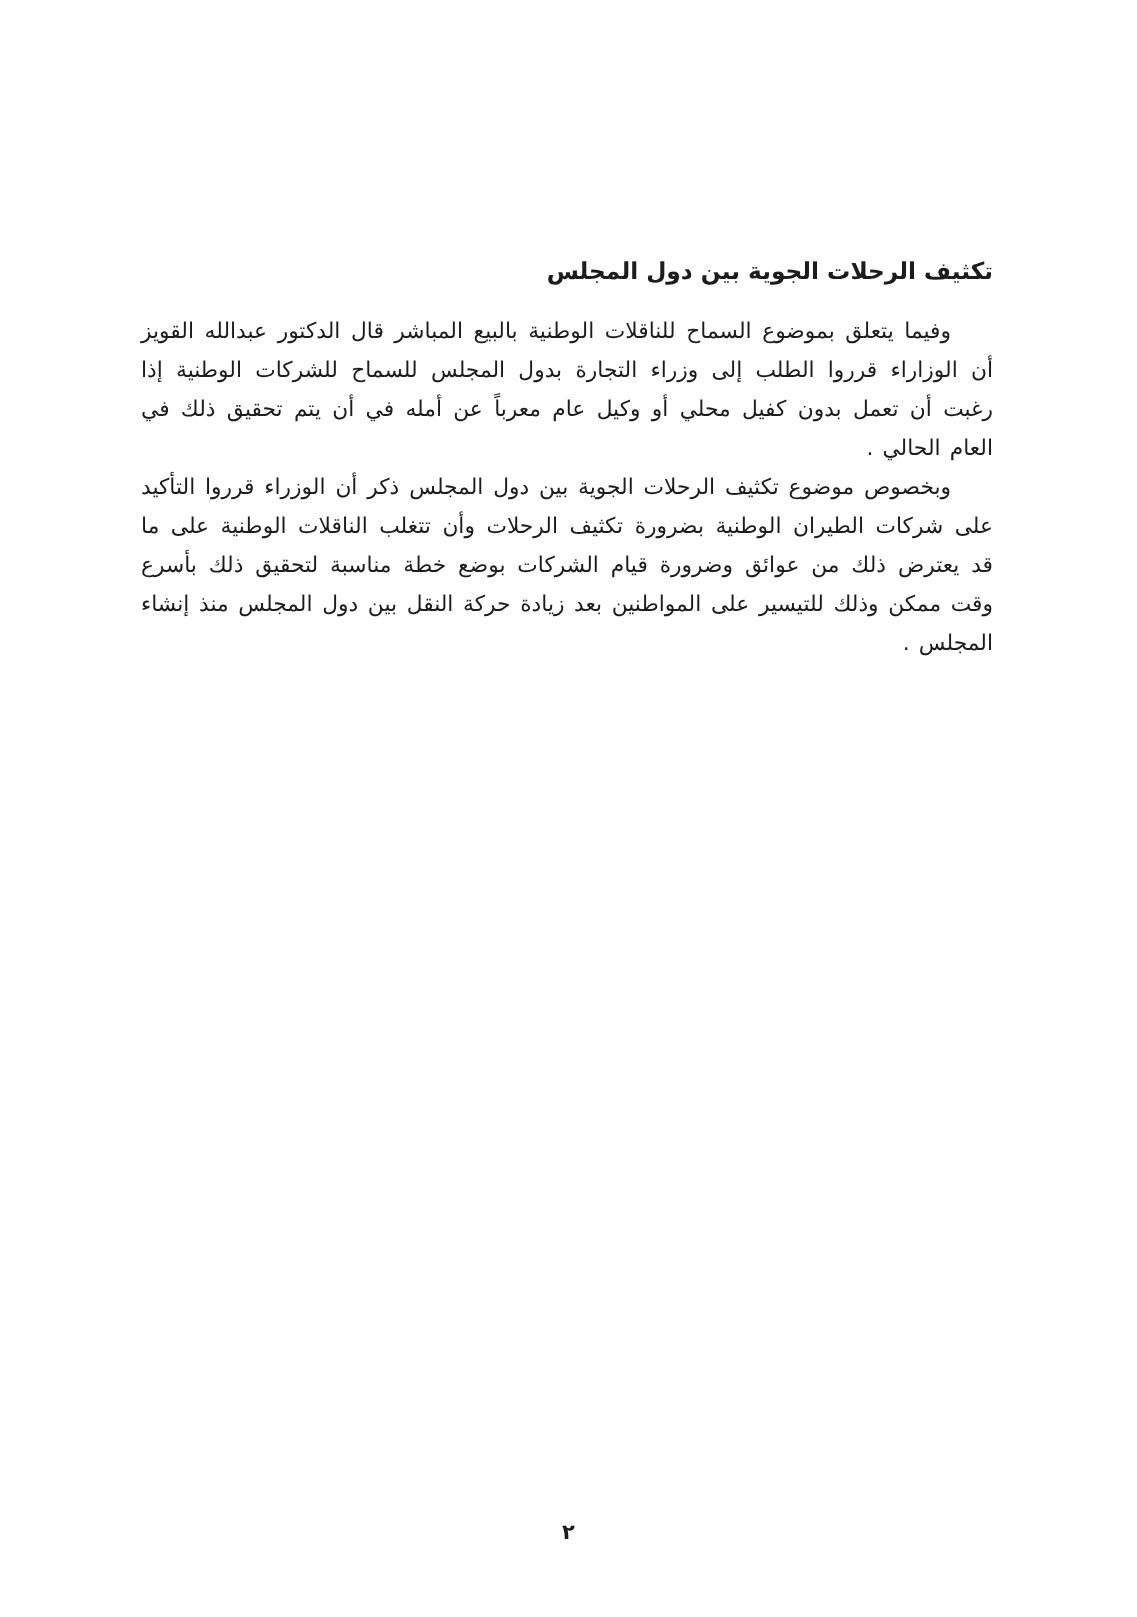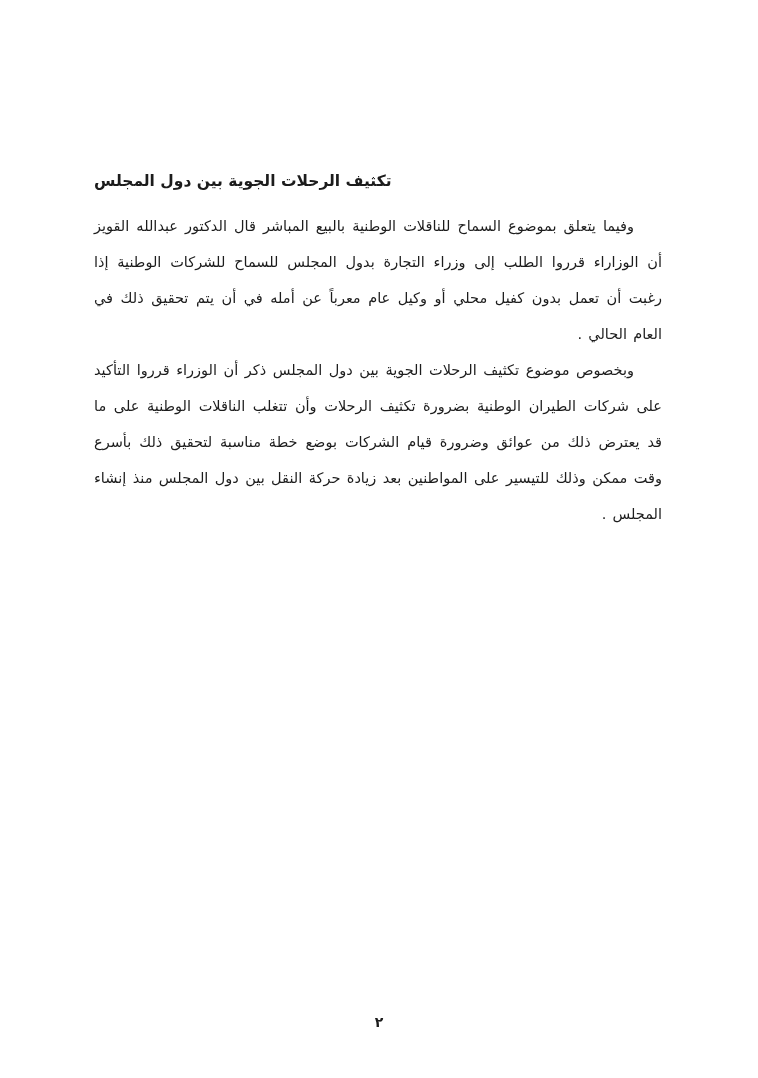--- a/index.html
+++ b/index.html
@@ -24,26 +24,26 @@
       position: absolute;
       top: 172px;
       right: 96px;
       left: 94px;
       direction: rtl;
     }
     .title {
       font-size: 15.5px;
       font-weight: bold;
       margin: 0 0 18px 0;
-      text-align: left;
+      text-align: right;
       letter-spacing: 0.2px;
     }
     .para {
       font-size: 14.5px;
-      line-height: 36px;
+      line-height: 26px;
       text-align: justify;
       text-align-last: right;
       margin: 0;
       text-indent: 28px;
       word-spacing: 1.5px;
     }
     .page-number {
       position: absolute;
       bottom: 48px;
       left: 0;

